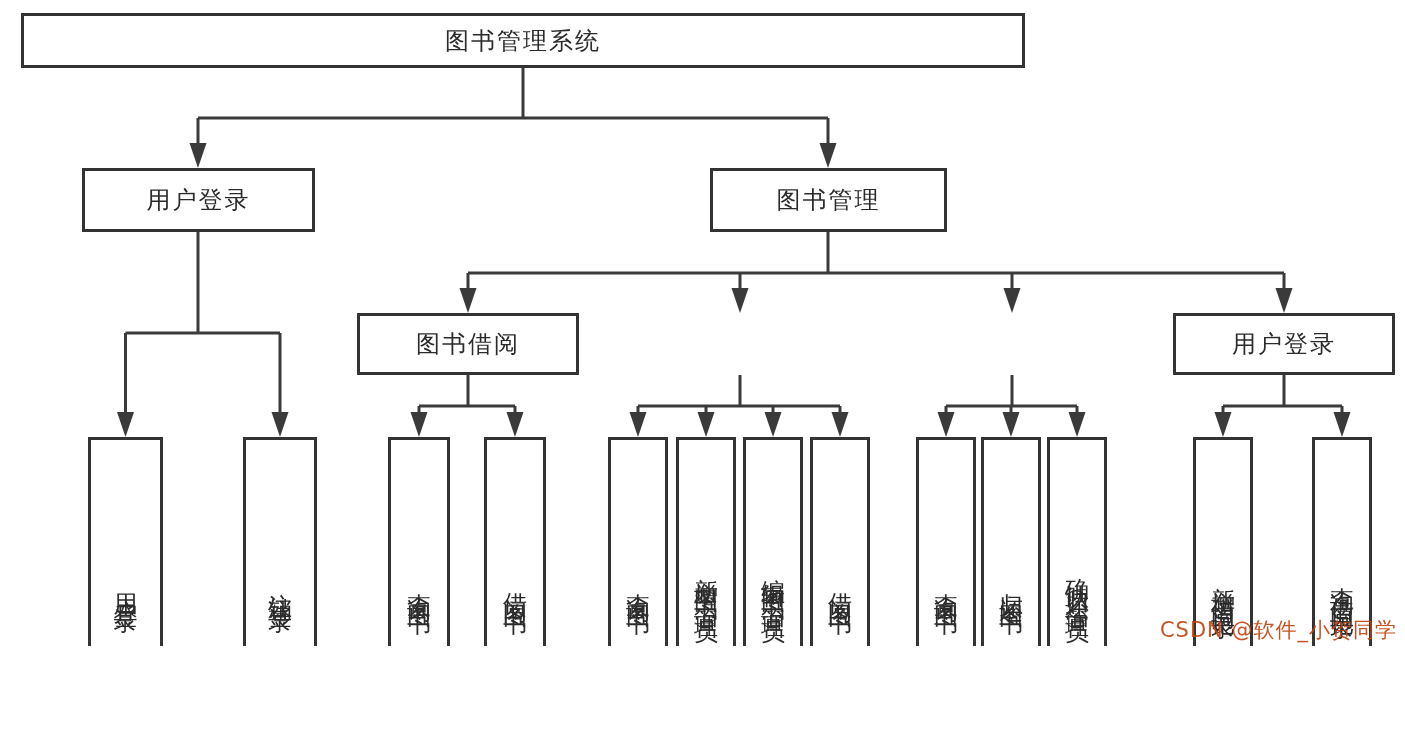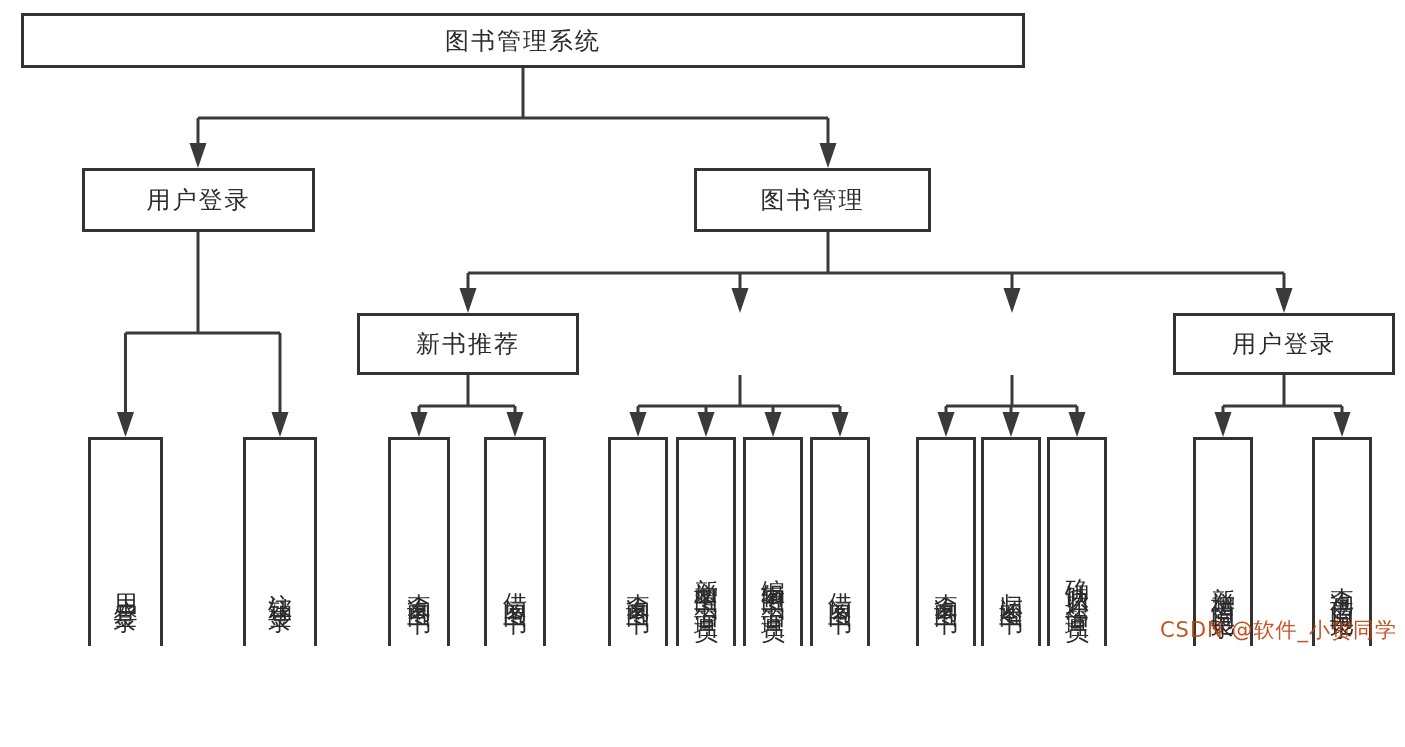--- a/index.html
+++ b/index.html
@@ -94,26 +94,26 @@
     </g>
   </svg>
 
   <div class="box" style="left:21px;top:13px;width:1004px;height:55px">
     <span class="label">图书管理系统</span>
   </div>
 
   <div class="box" style="left:82px;top:168px;width:233px;height:64px">
     <span class="label">用户登录</span>
   </div>
-  <div class="box" style="left:694px;top:168px;width:237px;height:64px">
+  <div class="box" style="left:710px;top:168px;width:237px;height:64px">
     <span class="label">图书管理</span>
   </div>
 
   <div class="box" style="left:357px;top:313px;width:222px;height:62px">
-    <span class="label">新书推荐</span>
+    <span class="label">图书借阅</span>
   </div>
   <div class="box" style="left:1173px;top:313px;width:222px;height:62px">
     <span class="label">用户登录</span>
   </div>
 
   <div class="box v" style="left:88px;top:437px;width:75px;height:298px">
     <span class="label">用户登录</span>
   </div>
   <div class="box v" style="left:243px;top:437px;width:74px;height:298px">
     <span class="label">注销登录</span>

